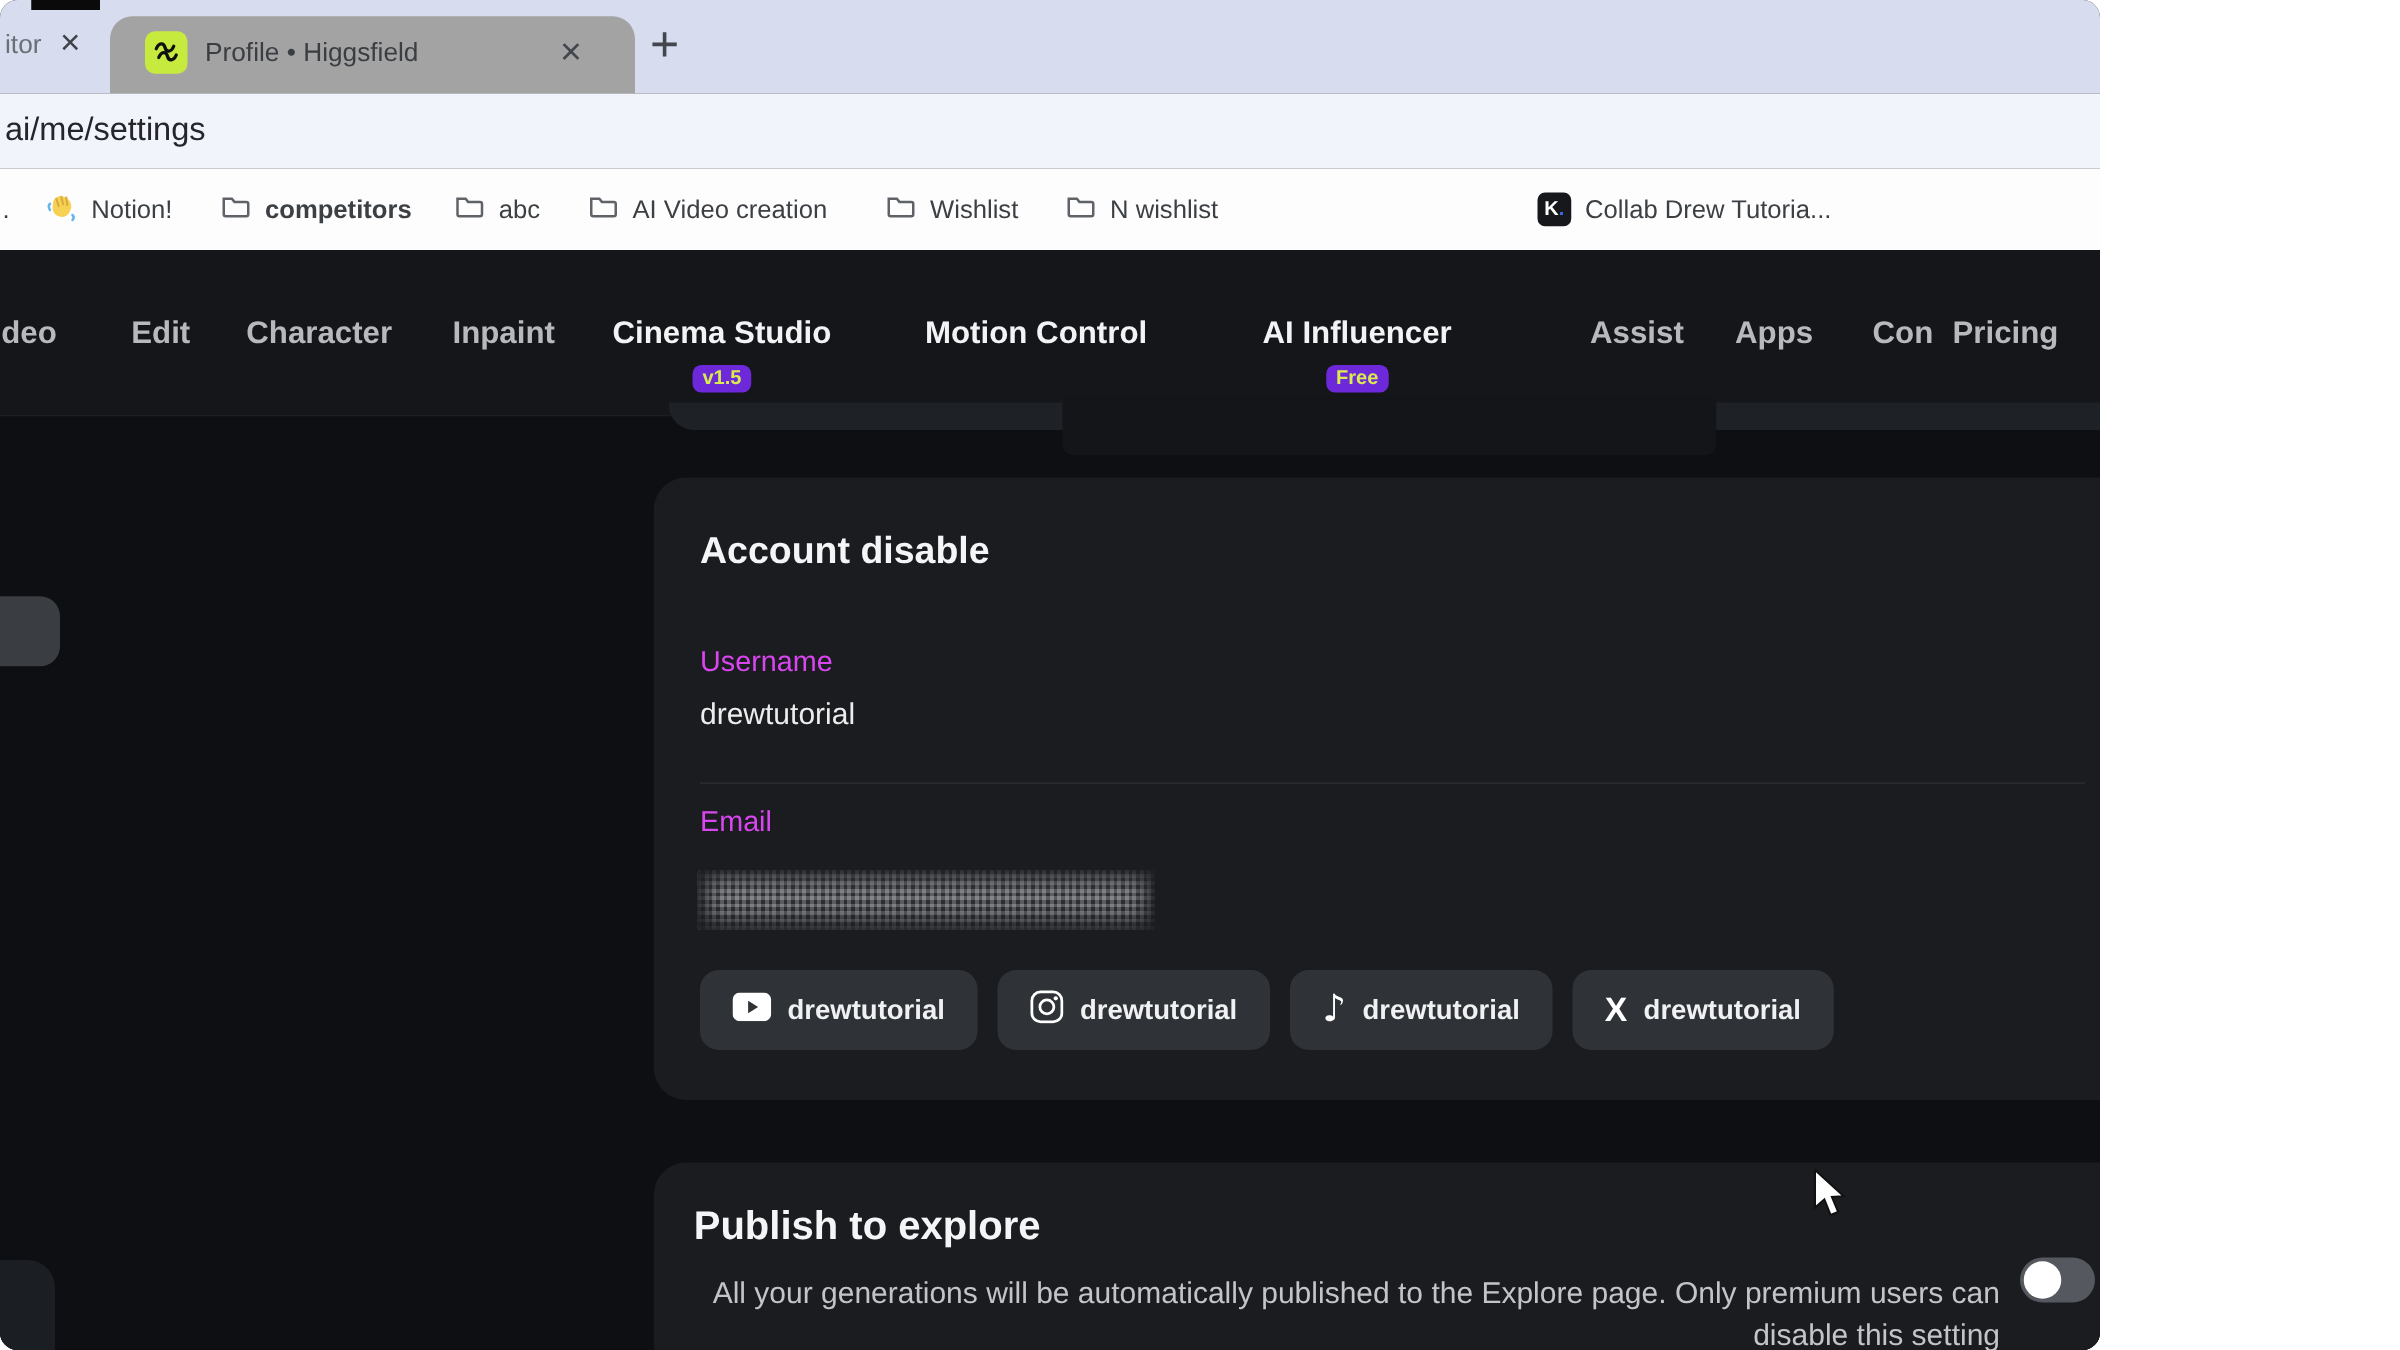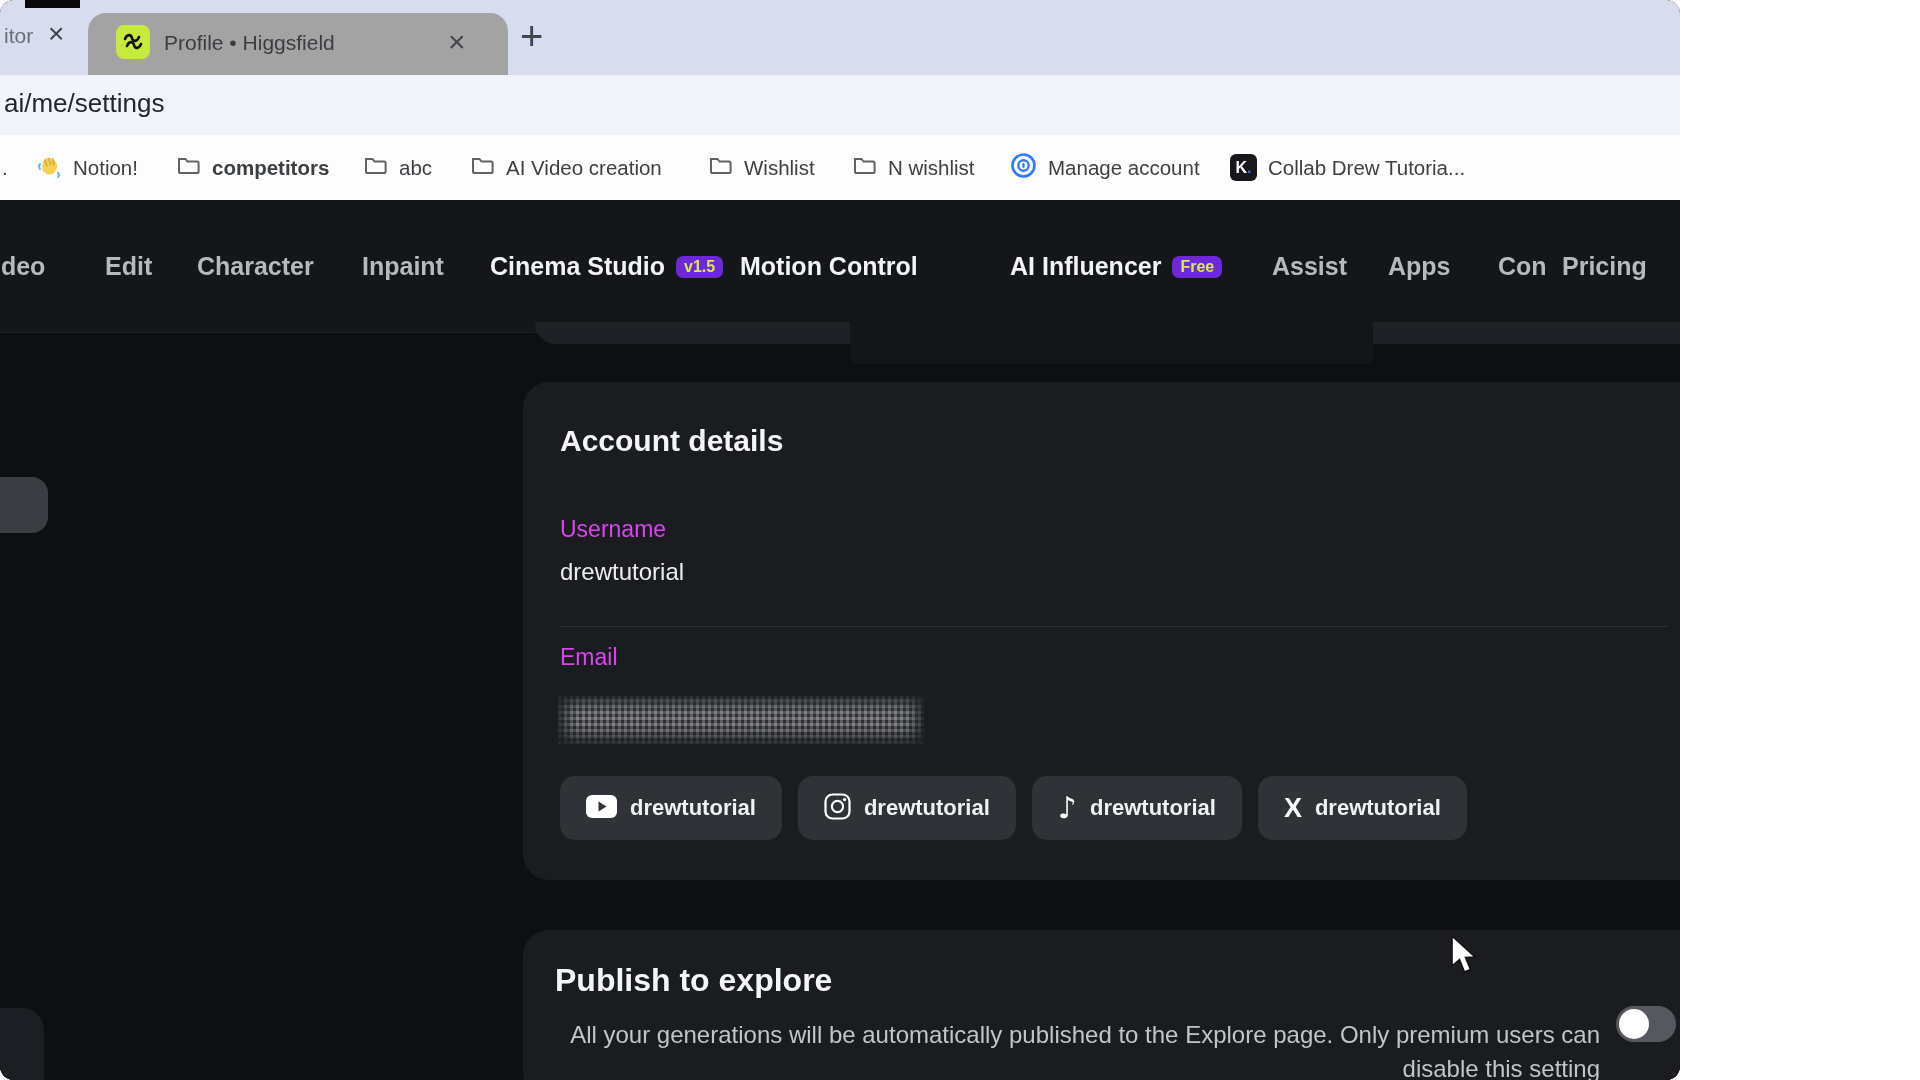--- a/index.html
+++ b/index.html
@@ -24,21 +24,21 @@
   .bm{position:absolute;top:0;height:65px;display:flex;align-items:center;gap:11px;}
   .bm .lbl{font-size:20.5px;color:#3c4043;white-space:nowrap;}
   .kicon{width:27px;height:27px;background:#17181b;border-radius:6px;color:#fff;font-size:16px;font-weight:700;display:flex;align-items:center;justify-content:center;}
   .kicon i{font-style:normal;color:#3b6cf0;}
   .gicon{width:27px;height:27px;border-radius:6px;background:linear-gradient(135deg,#6cc95f,#35a04a);position:relative;}
 
   
   .darkpage{position:absolute;left:0;top:200px;width:1920px;height:880px;background:#0d0f12;}
   .navbar{position:absolute;left:0;top:0;width:1920px;height:132px;background:#14161a;border-bottom:1px solid #1b1e22;}
   .nav-item{position:absolute;top:52px;font-size:25px;font-weight:600;color:#b7b9bc;white-space:nowrap;display:flex;align-items:center;gap:11px;}
-  .nav-item.bright{color:#f2f3f5;}
+  .nav-item.bright{color:#f2f3f5;flex-direction:column;}
   .nav-badge{display:inline-block;background:#6d28d9;color:#d9eb4e;font-size:16px;font-weight:700;padding:3px 8px;border-radius:7px;line-height:1;}
   .nav-divider{position:absolute;left:1696px;top:46px;width:2px;height:40px;background:#3a3d42;}
   .assetlib-btn{position:absolute;left:1720px;top:32px;width:212px;height:64px;background:#26282d;border-radius:14px;display:flex;align-items:center;gap:12px;padding-left:18px;box-sizing:border-box;}
   .assetlib-btn .lbl{font-size:25px;font-weight:700;color:#f3f4f6;white-space:nowrap;}
 
   .scroll-strip{position:absolute;left:535px;top:122px;width:1345px;height:22px;background:#1e2126;border-radius:2px 0 0 22px;}
   .scroll-pill{position:absolute;left:850px;top:116px;width:523px;height:48px;background:#131519;border-radius:8px;}
 
   .card{position:absolute;background:#1a1c20;border-radius:26px;box-sizing:border-box;}
   .card.account{left:523px;top:182px;width:1185px;height:498px;}
@@ -152,30 +152,20 @@
       <span class="lbl">Wishlist</span>
     </div>
 
     <div class="bm" style="left:852px;">
       <span><svg width="25" height="25" viewBox="0 0 25 25">
             <path d="M3 6 h6.5 l2 2.5 H21 a1.6 1.6 0 0 1 1.6 1.6 v8.3 a1.6 1.6 0 0 1 -1.6 1.6 H4.6 A1.6 1.6 0 0 1 3 18.4 Z" fill="none" stroke="#5f6368" stroke-width="2"></path>
           </svg></span>
       <span class="lbl">N wishlist</span>
     </div>
 
-    <div class="bm" style="left:1010px;">
-      <span>
-        <svg width="27" height="27" viewBox="0 0 27 27">
-          <circle cx="13.5" cy="13.5" r="11" fill="none" stroke="#2f7cf7" stroke-width="2.6"></circle>
-          <circle cx="13.5" cy="13.5" r="5.2" fill="none" stroke="#2f7cf7" stroke-width="2.4"></circle>
-          <rect x="12.4" y="11" width="2.2" height="5" rx="1" fill="#2f7cf7"></rect>
-        </svg>
-      </span>
-      <span class="lbl">Manage account</span>
-    </div>
 
     <div class="bm" style="left:1230px;">
       <span class="kicon">
           <span>K</span>
           <i>.</i>
         </span>
       <span class="lbl">Collab Drew Tutoria...</span>
     </div>
 
   </div>
@@ -227,21 +217,21 @@
           </svg>
         </span>
         <span class="lbl">Asset library</span>
       </div>
     </div>
 
     <div class="scroll-strip"></div>
     <div class="scroll-pill"></div>
 
     <div class="card account">
-      <div class="card-title" style="top:42px;">Account details</div>
+      <div class="card-title" style="top:42px;">Account disable</div>
       <div class="field-label" style="top:134px;">Username</div>
       <div class="field-value" style="top:176px;">drewtutorial</div>
       <div class="divider" style="top:244px;"></div>
       <div class="field-label" style="top:262px;">Email</div>
       <div class="email-blur"></div>
 
       <div class="social-row">
         <div class="social-btn">
           <span>
             <svg width="31" height="23" viewBox="0 0 31 23">

